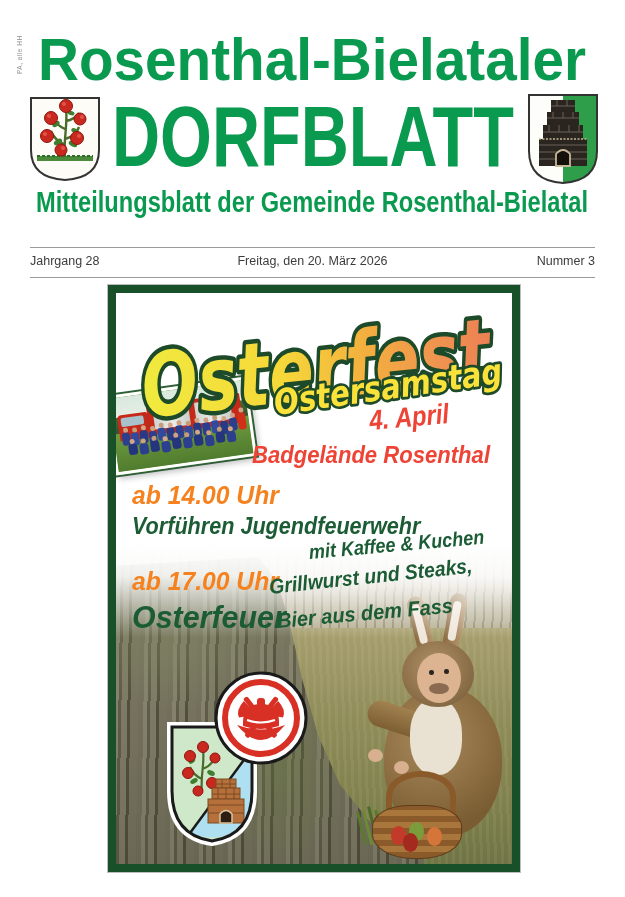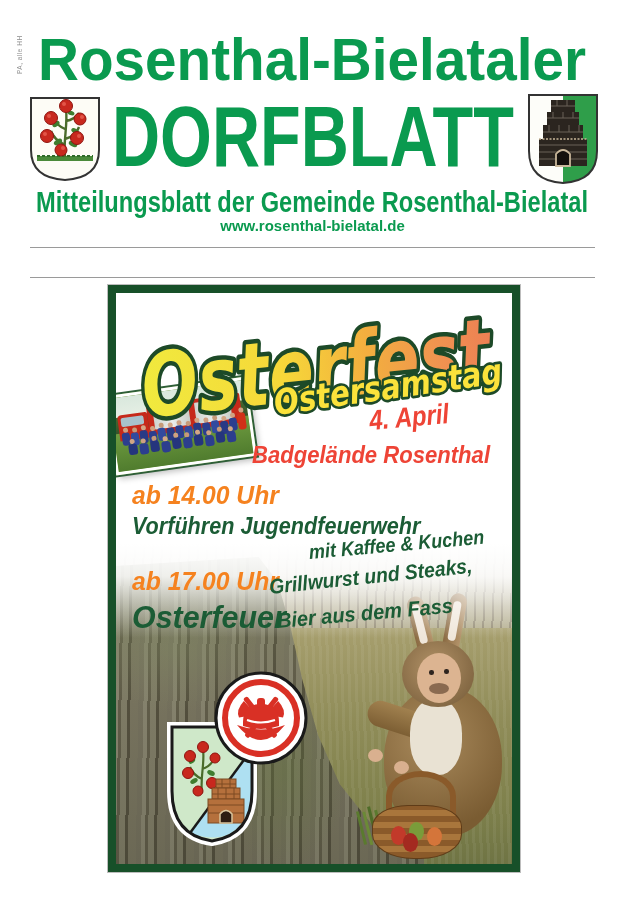--- a/index.html
+++ b/index.html
@@ -206,23 +206,27 @@
       <path d="M15 47 h48" stroke="#c9b79a" stroke-width="1.6" stroke-dasharray="2 1.5"></path>
       <path d="M32 74 v-12 q7 -8 14 0 v12 Z" fill="#14100c" stroke="#c9b79a" stroke-width="1.8"></path>
     </g>
     <path d="M5 3 h68 v56 q0 30 -34 32 q-34 -2 -34 -32 Z" fill="none" stroke="#333" stroke-width="2"></path>
   </svg>
 
   <svg class="subtitle-svg" viewBox="0 0 625 34">
     <text x="312" y="26" font-size="29" text-anchor="middle" textLength="552" lengthAdjust="spacingAndGlyphs">Mitteilungsblatt der Gemeinde Rosenthal-Bielatal</text>
   </svg>
 
-  <div class="website">www.rosenthal-bielatal.de</div>
 
   <div class="rule rule-top"></div>
+  <div class="issue-bar">
+    <span>Jahrgang 28</span>
+    <span class="center">Freitag, den 20. März 2026</span>
+    <span>Nummer 3</span>
+  </div>
   <div class="rule rule-bottom"></div>
 
   <div class="poster">
 
     <svg class="headline-svg" viewBox="0 0 380 132">
       <defs>
         <linearGradient id="og" x1="0" y1="0" x2="1" y2="0">
           <stop offset="0" stop-color="#f0ea3e"></stop>
             <stop offset="0.4" stop-color="#f6d839"></stop>
           <stop offset="0.65" stop-color="#f3ae3f"></stop>

